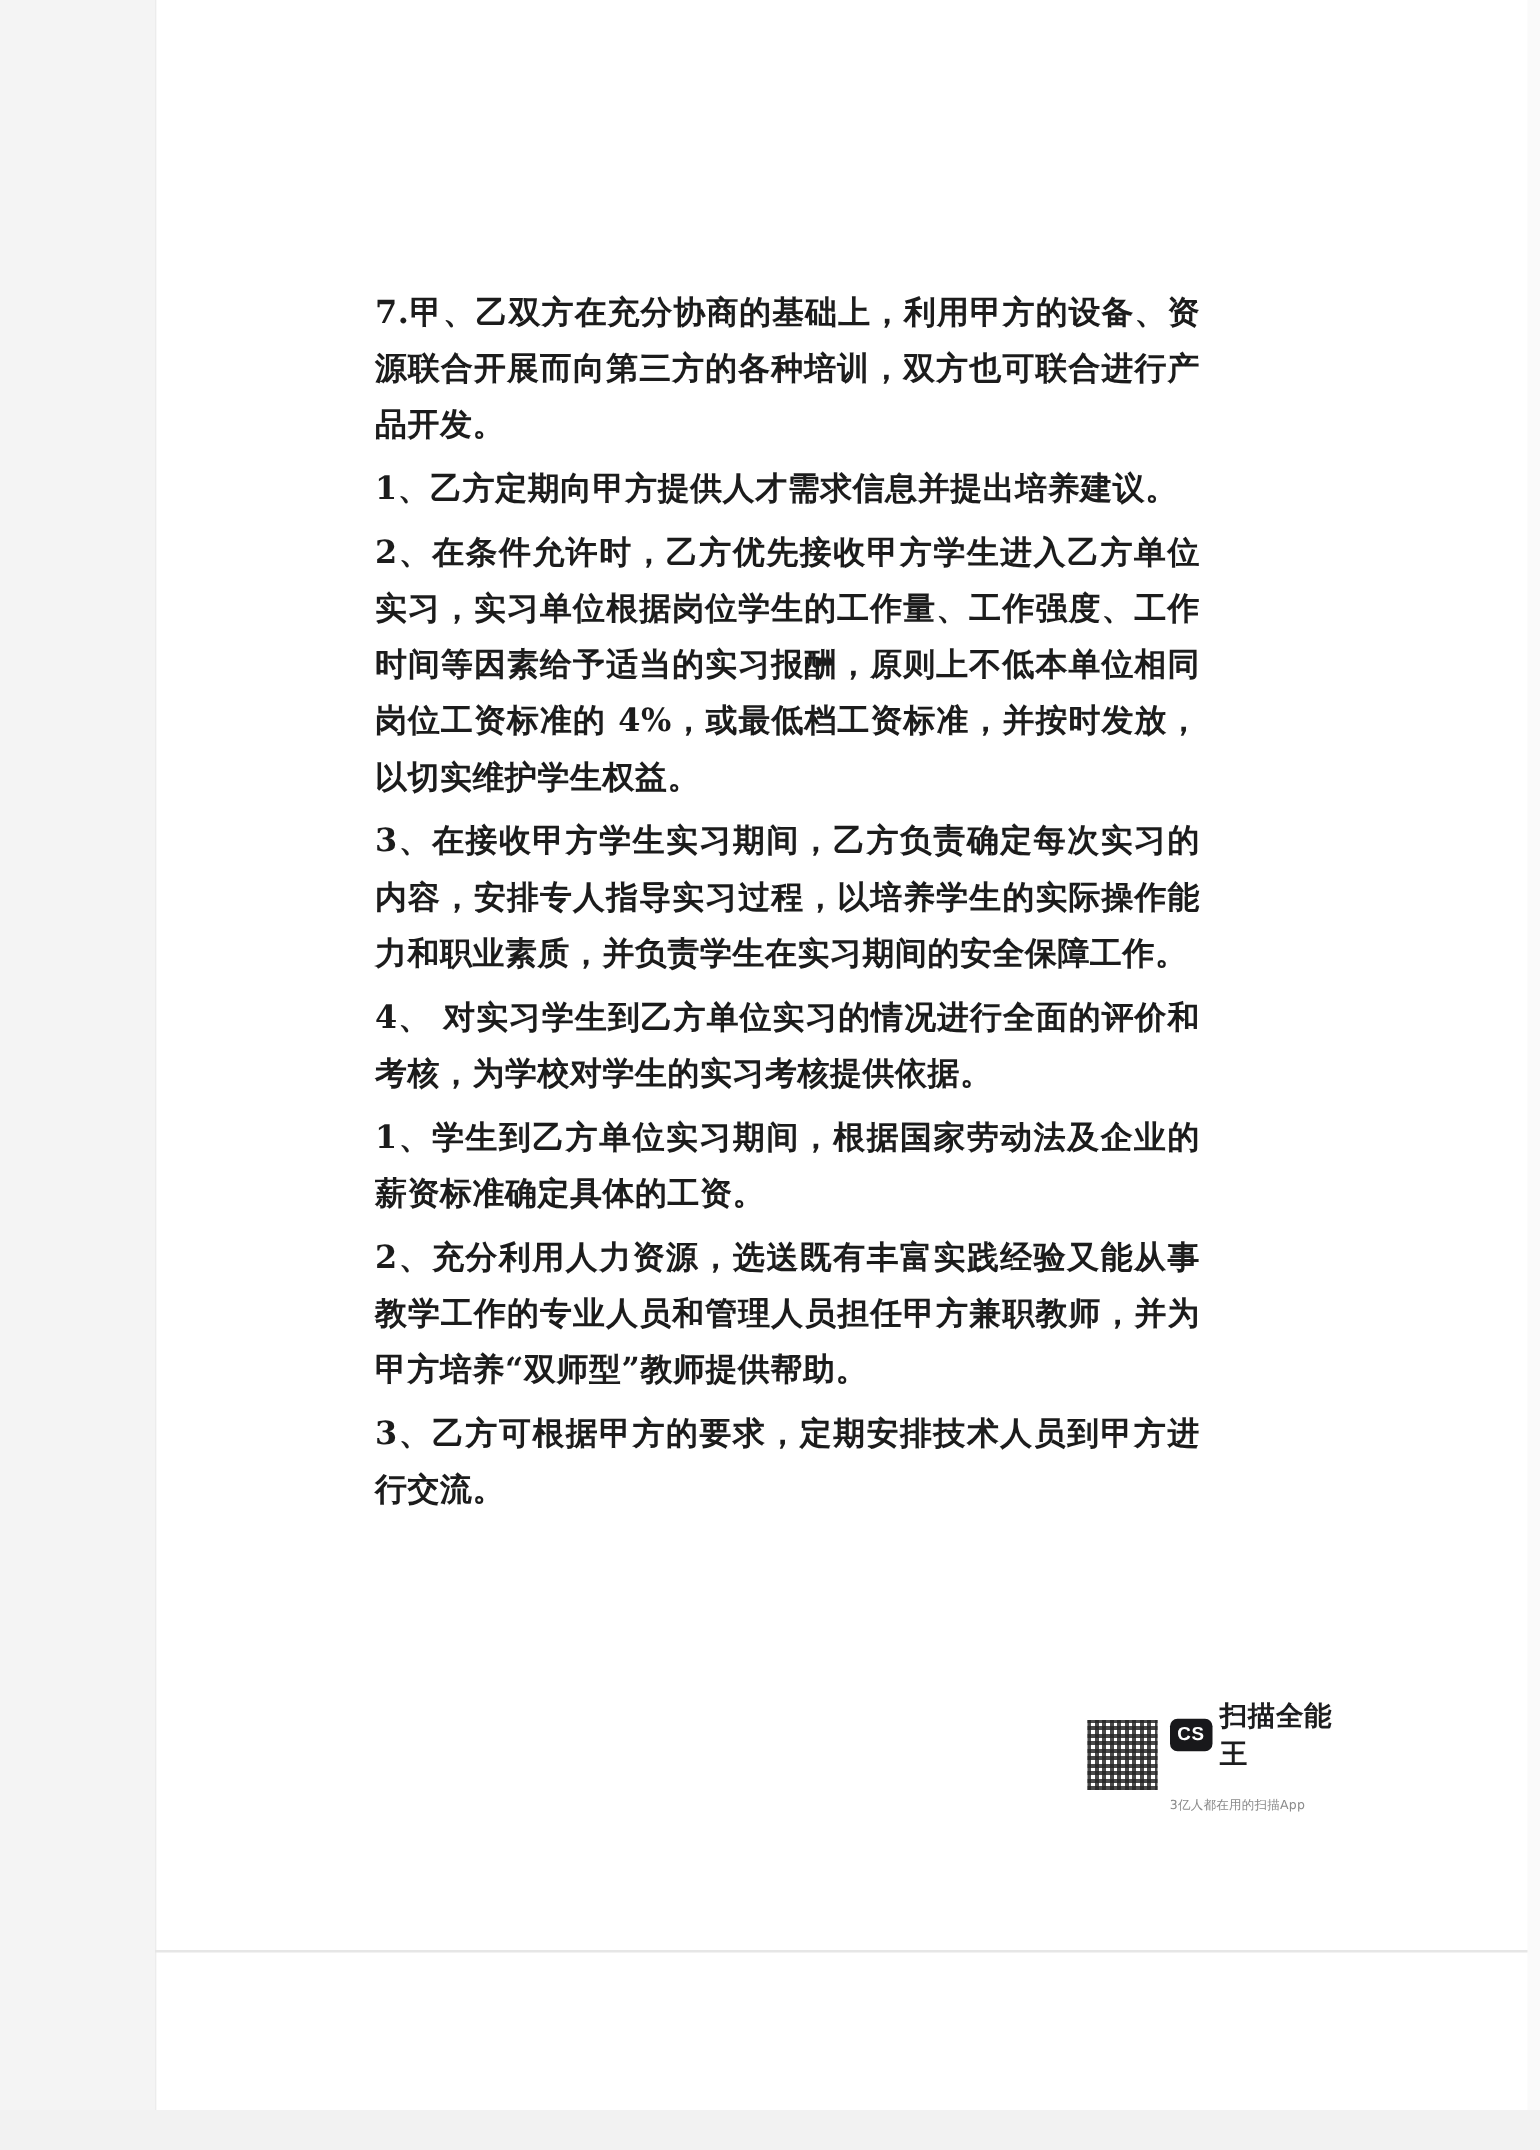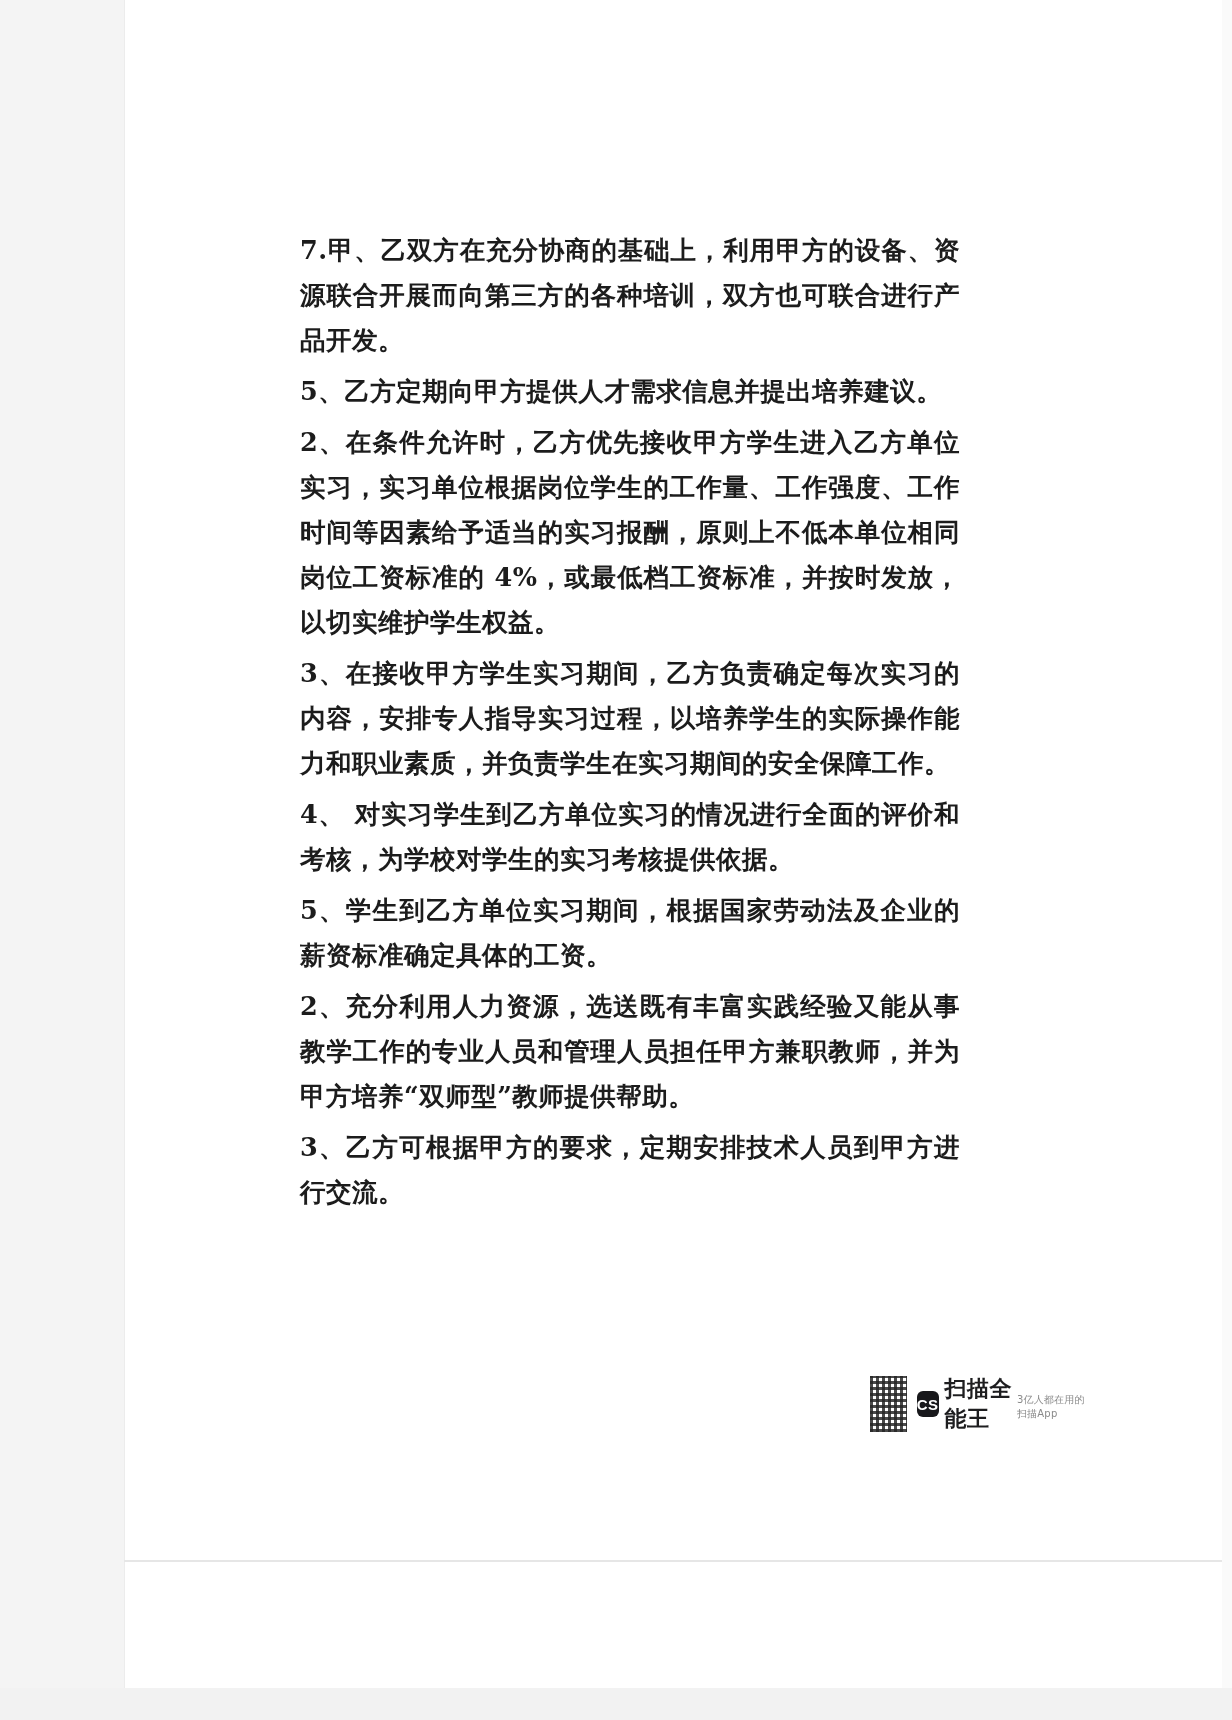--- a/index.html
+++ b/index.html
@@ -92,21 +92,21 @@
     font-family: "Liberation Sans", sans-serif;
     font-size: 15px;
     font-weight: bold;
     display: flex;
     align-items: center;
     justify-content: center;
     letter-spacing: 0.5px;
   }
   .wm-text {
     display: flex;
-    flex-direction: row;
+    flex-direction: column;
     justify-content: center;
   }
   .wm-row {
     display: flex;
     align-items: center;
     gap: 6px;
   }
   .wm-title {
     font-family: "DejaVu Sans", "Liberation Sans", sans-serif;
     font-size: 22px;
@@ -125,25 +125,25 @@
 </head>
 <body>
 
 <div class="page">
 
   <div class="page-edge-left"></div>
   <div class="page-edge-right"></div>
 
   <div class="doc-body">
     <p class="para">7.甲、乙双方在充分协商的基础上，利用甲方的设备、资源联合开展而向第三方的各种培训，双方也可联合进行产品开发。</p>
-    <p class="para">5、乙方定期向甲方提供人才需求信息并提出培养建议。</p>
+    <p class="para">1、乙方定期向甲方提供人才需求信息并提出培养建议。</p>
     <p class="para">2、在条件允许时，乙方优先接收甲方学生进入乙方单位实习，实习单位根据岗位学生的工作量、工作强度、工作时间等因素给予适当的实习报酬，原则上不低本单位相同岗位工资标准的 4%，或最低档工资标准，并按时发放，以切实维护学生权益。</p>
     <p class="para">3、在接收甲方学生实习期间，乙方负责确定每次实习的内容，安排专人指导实习过程，以培养学生的实际操作能力和职业素质，并负责学生在实习期间的安全保障工作。</p>
     <p class="para">4、 对实习学生到乙方单位实习的情况进行全面的评价和考核，为学校对学生的实习考核提供依据。</p>
-    <p class="para">5、学生到乙方单位实习期间，根据国家劳动法及企业的薪资标准确定具体的工资。</p>
+    <p class="para">1、学生到乙方单位实习期间，根据国家劳动法及企业的薪资标准确定具体的工资。</p>
     <p class="para">2、充分利用人力资源，选送既有丰富实践经验又能从事教学工作的专业人员和管理人员担任甲方兼职教师，并为甲方培养“双师型”教师提供帮助。</p>
     <p class="para">3、乙方可根据甲方的要求，定期安排技术人员到甲方进行交流。</p>
   </div>
 
   <div class="watermark">
     <div class="qr"></div>
     <div class="wm-text">
       <div class="wm-row">
         <div class="cs-logo">CS</div>
         <div class="wm-title">扫描全能王</div>

